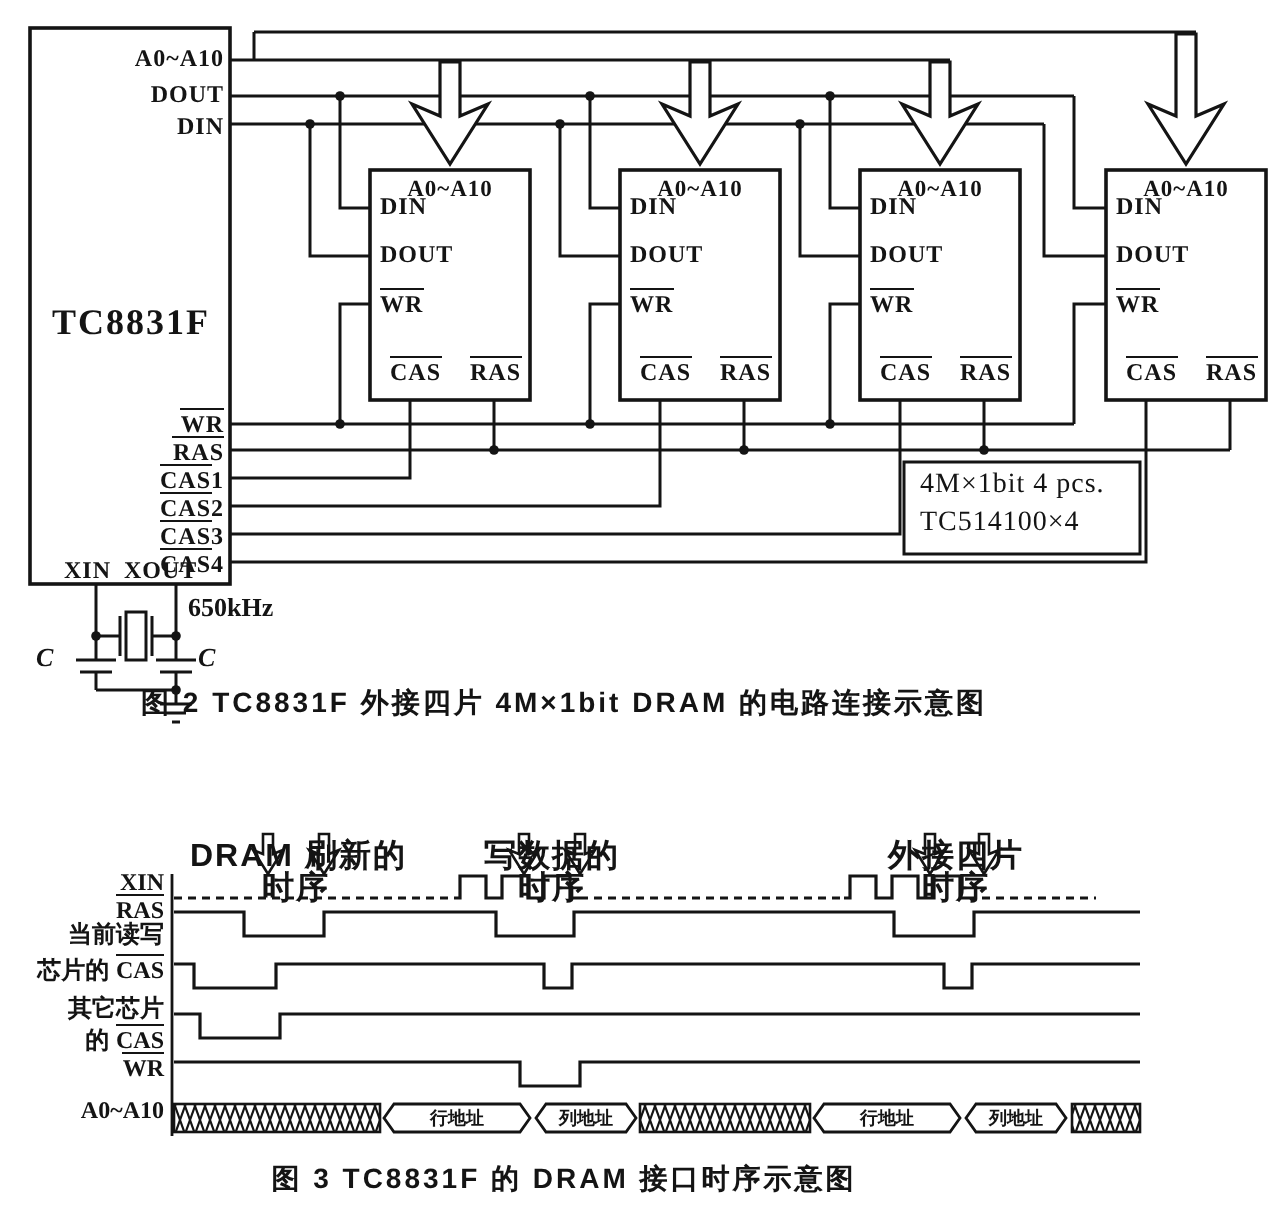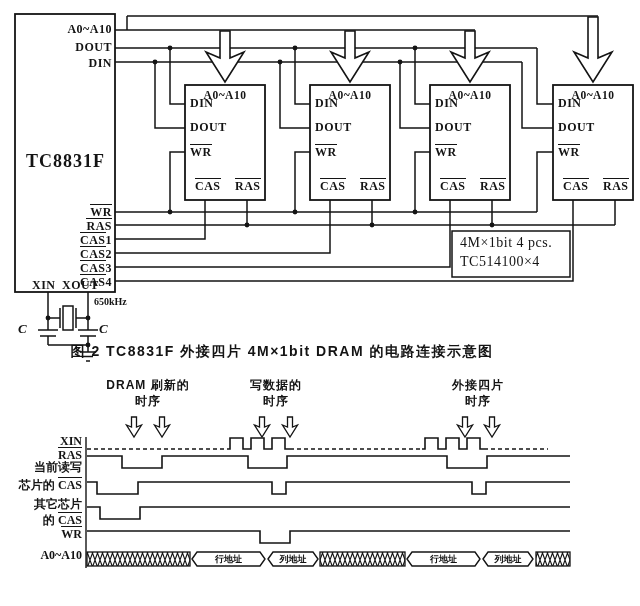--- a/index.html
+++ b/index.html
@@ -8,21 +8,21 @@
   svg{position:absolute;left:0;top:0;z-index:1;}
   .lbl{position:absolute;z-index:4;line-height:1.05;white-space:nowrap;}
   .serif{font-family:"Liberation Serif","DejaVu Serif",serif;font-weight:700;}
   .cjk{font-family:"Liberation Sans","DejaVu Sans",sans-serif;font-weight:600;}
   .pin{font-size:12px;letter-spacing:.5px;}
   .bar{display:inline-block;border-top:1.6px solid #141414;padding-top:1px;line-height:1;}
   .r{text-align:right;}
   .c{text-align:center;}
   .cap{font-family:"Liberation Sans","DejaVu Sans",sans-serif;font-weight:700;
        font-size:14px;letter-spacing:1.5px;width:564px;text-align:center;}
-  .ann{font-size:12px;letter-spacing:1px;}
+  .ann{font-size:16px;letter-spacing:1px;margin-top:42px;}
   .bus-t{font-size:9px;z-index:4;font-weight:600;}
   .wm{position:absolute;z-index:3;opacity:.85;pointer-events:none;}
   .wm-brand{font-family:"Liberation Sans","DejaVu Sans",sans-serif;font-style:italic;
             font-weight:700;font-size:40px;color:#ee8078;letter-spacing:1px;}
   .wm-cn{font-family:"Liberation Sans","DejaVu Sans",sans-serif;font-weight:700;
          font-size:19px;color:#c9c9c9;letter-spacing:3px;}
   .wm-com{font-family:"Liberation Serif","DejaVu Serif",serif;font-style:italic;
           font-weight:700;font-size:27px;color:#d2d2d2;letter-spacing:2px;}
   .note{font-size:14px;letter-spacing:.5px;font-weight:400;}
   .it{font-style:italic;}
@@ -158,21 +158,21 @@
 
   <div class="lbl serif pin c" style="left:553px;top:89px;width:80px;font-size:11.5px;">A0~A10</div>
   <div class="lbl serif pin" style="left:558px;top:97px;">DIN</div>
   <div class="lbl serif pin" style="left:558px;top:121px;">DOUT</div>
   <div class="lbl serif pin" style="left:558px;top:144px;"><span class="bar">WR</span></div>
   <div class="lbl serif pin" style="left:563px;top:178px;"><span class="bar">CAS</span></div>
   <div class="lbl serif pin" style="left:603px;top:178px;"><span class="bar">RAS</span></div>
 
   <div class="lbl serif note" style="left:460px;top:236px;">4M×1bit  4 pcs.</div>
   <div class="lbl serif note" style="left:460px;top:255px;">TC514100×4</div>
-  <div class="lbl serif" style="left:94px;top:297px;font-size:10px;font-weight:700;">650kHz</div>
+  <div class="lbl serif" style="left:94px;top:297px;font-size:13px;font-weight:700;">650kHz</div>
   <div class="lbl serif it" style="left:18px;top:322px;font-size:13px;font-weight:700;">C</div>
   <div class="lbl serif it" style="left:99px;top:322px;font-size:13px;font-weight:700;">C</div>
 
   <div class="lbl cap" style="left:0;top:344px;">图 2  TC8831F 外接四片 4M×1bit DRAM 的电路连接示意图</div>
 
   <div class="lbl cjk ann c" style="left:95px;top:379px;width:106px;">DRAM 刷新的</div>
   <div class="lbl cjk ann c" style="left:95px;top:395px;width:106px;">时序</div>
   <div class="lbl cjk ann c" style="left:226px;top:379px;width:100px;">写数据的</div>
   <div class="lbl cjk ann c" style="left:226px;top:395px;width:100px;">时序</div>
   <div class="lbl cjk ann c" style="left:428px;top:379px;width:100px;">外接四片</div>
@@ -185,14 +185,15 @@
   <div class="lbl cjk r" style="left:2px;top:498px;width:80px;font-size:12px;">其它芯片</div>
   <div class="lbl cjk r" style="left:2px;top:512px;width:80px;font-size:12px;"><span>的 </span><span class="bar serif" style="font-size:12px;">CAS</span></div>
   <div class="lbl serif r" style="left:2px;top:526px;width:80px;font-size:12px;font-weight:700;"><span class="bar">WR</span></div>
   <div class="lbl serif r" style="left:2px;top:549px;width:80px;font-size:12px;font-weight:700;">A0~A10</div>
 
   <div class="lbl cjk bus-t c" style="left:197px;top:555px;width:63px;">行地址</div>
   <div class="lbl cjk bus-t c" style="left:270px;top:555px;width:46px;">列地址</div>
   <div class="lbl cjk bus-t c" style="left:412px;top:555px;width:63px;">行地址</div>
   <div class="lbl cjk bus-t c" style="left:485px;top:555px;width:46px;">列地址</div>
 
+  <div class="lbl cap" style="left:0;top:582px;">图 3  TC8831F 的 DRAM 接口时序示意图</div>
 
 </div>
 
 </body></html>

